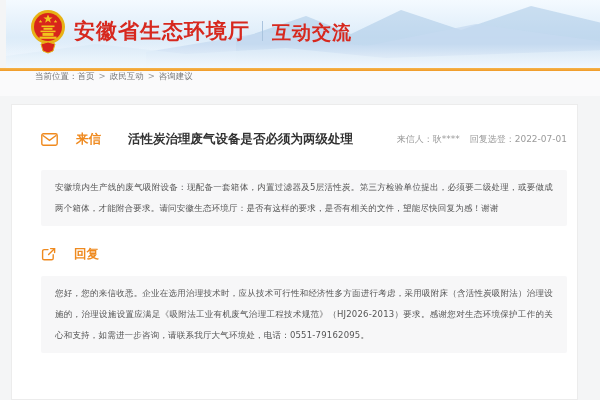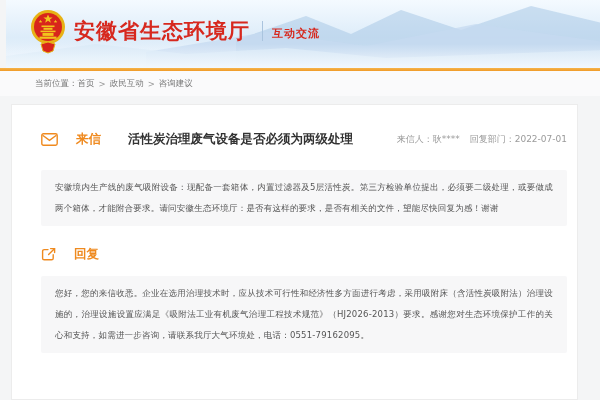--- a/index.html
+++ b/index.html
@@ -7,28 +7,28 @@
   .page{position:absolute;top:0;left:0;width:600px;height:400px;background:#f4f5f6;overflow:hidden;}
 
   
   .header{position:absolute;top:0;left:6px;width:600px;height:68px;
     background:linear-gradient(180deg,#f4faff 0%,#ddecf9 55%,#eef6fd 100%);overflow:hidden;}
   .mountains{position:absolute;top:0;left:0;width:600px;height:68px;}
   .brand{position:absolute;left:24px;top:8px;display:flex;align-items:center;}
   .emblem{width:36px;height:46px;flex:0 0 auto;}
   .site-title{margin-left:8px;font-size:21px;font-weight:bold;color:#d7281e;letter-spacing:1px;white-space:nowrap;}
   .title-divider{margin:0 9px 0 12px;width:1px;height:20px;background:#aac4de;}
-  .section-title{font-size:11px;font-weight:bold;color:#d7281e;letter-spacing:1px;margin-top:4px;white-space:nowrap;}
+  .section-title{font-size:19px;font-weight:bold;color:#d7281e;letter-spacing:1px;margin-top:4px;white-space:nowrap;}
 
   .orange-line{position:absolute;top:68px;left:0;width:600px;height:3px;
     background:linear-gradient(180deg,#f6b44a,#ef9a28);}
 
   
   .breadcrumb{position:absolute;top:71px;left:0;width:600px;height:25px;background:#fafafb;
-    display:flex;align-items:center;padding-left:35px;box-sizing:border-box;font-size:8.5px;color:#777;}
+    display:flex;padding-left:35px;box-sizing:border-box;font-size:8.5px;color:#777;}
   .breadcrumb a{color:#777;text-decoration:none;}
   .crumb-sep{margin:0 4px;color:#999;}
 
   
   .card{position:absolute;left:11px;top:104px;width:567px;height:296px;background:#ffffff;
     border:1px solid #ececec;box-sizing:border-box;overflow:hidden;}
   .title-row{display:flex;align-items:center;margin:25px 14px 0 29px;}
   .page-title{margin:0;font-size:15px;font-weight:bold;color:#3a3a3a;letter-spacing:1px;white-space:nowrap;}
   .dash-line{flex:1;height:4px;margin-left:14px;border-radius:2px;
     background:repeating-linear-gradient(90deg,#dd6b77 0 11px,transparent 11px 18px,#7ea9e0 18px 29px,transparent 29px 36px);}
@@ -101,21 +101,21 @@
     <div class="msg-header">
       <span class="msg-icon">
         <svg width="17" height="13" viewBox="0 0 17 13" aria-hidden="true">
           <rect x="0.8" y="0.8" width="15.4" height="11.4" rx="1.6" fill="none" stroke="#ef8a1f" stroke-width="1.4"></rect>
           <path d="M1.6 2.2 L8.5 7.4 L15.4 2.2" fill="none" stroke="#ef8a1f" stroke-width="1.4"></path>
         </svg>
       </span>
       <span class="tag">来信</span>
       <a href="#" class="subject">活性炭治理废气设备是否必须为两级处理</a>
       <span class="spacer"></span>
-      <span class="meta"><span>来信人：</span><span>耿****</span><span class="meta-gap"></span><span>回复部门：</span><span>2022-07-01</span></span>
+      <span class="meta"><span>来信人：</span><span>耿****</span><span class="meta-gap"></span><span>回复选登：</span><span>2022-07-01</span></span>
     </div>
 
     <p class="msg-content">安徽境内生产线的废气吸附设备：现配备一套箱体，内置过滤器及5层活性炭。第三方检验单位提出，必须要二级处理，或要做成两个箱体，才能附合要求。请问安徽生态环境厅：是否有这样的要求，是否有相关的文件，望能尽快回复为感！谢谢</p>
 
     <div class="msg-header reply-row">
       <span class="msg-icon">
         <svg width="15" height="15" viewBox="0 0 15 15" aria-hidden="true">
           <path d="M7 2.6 H3.2 A1.6 1.6 0 0 0 1.6 4.2 V11.2 A1.6 1.6 0 0 0 3.2 12.8 H10.6 A1.6 1.6 0 0 0 12.2 11.2 V7.8" fill="none" stroke="#ef8a1f" stroke-width="1.4" stroke-linecap="round"></path>
           <path d="M9.6 1.6 H13.6 V5.6" fill="none" stroke="#ef8a1f" stroke-width="1.4" stroke-linecap="round"></path>
           <path d="M13.4 1.8 L7.6 7.6" fill="none" stroke="#ef8a1f" stroke-width="1.4" stroke-linecap="round"></path>

